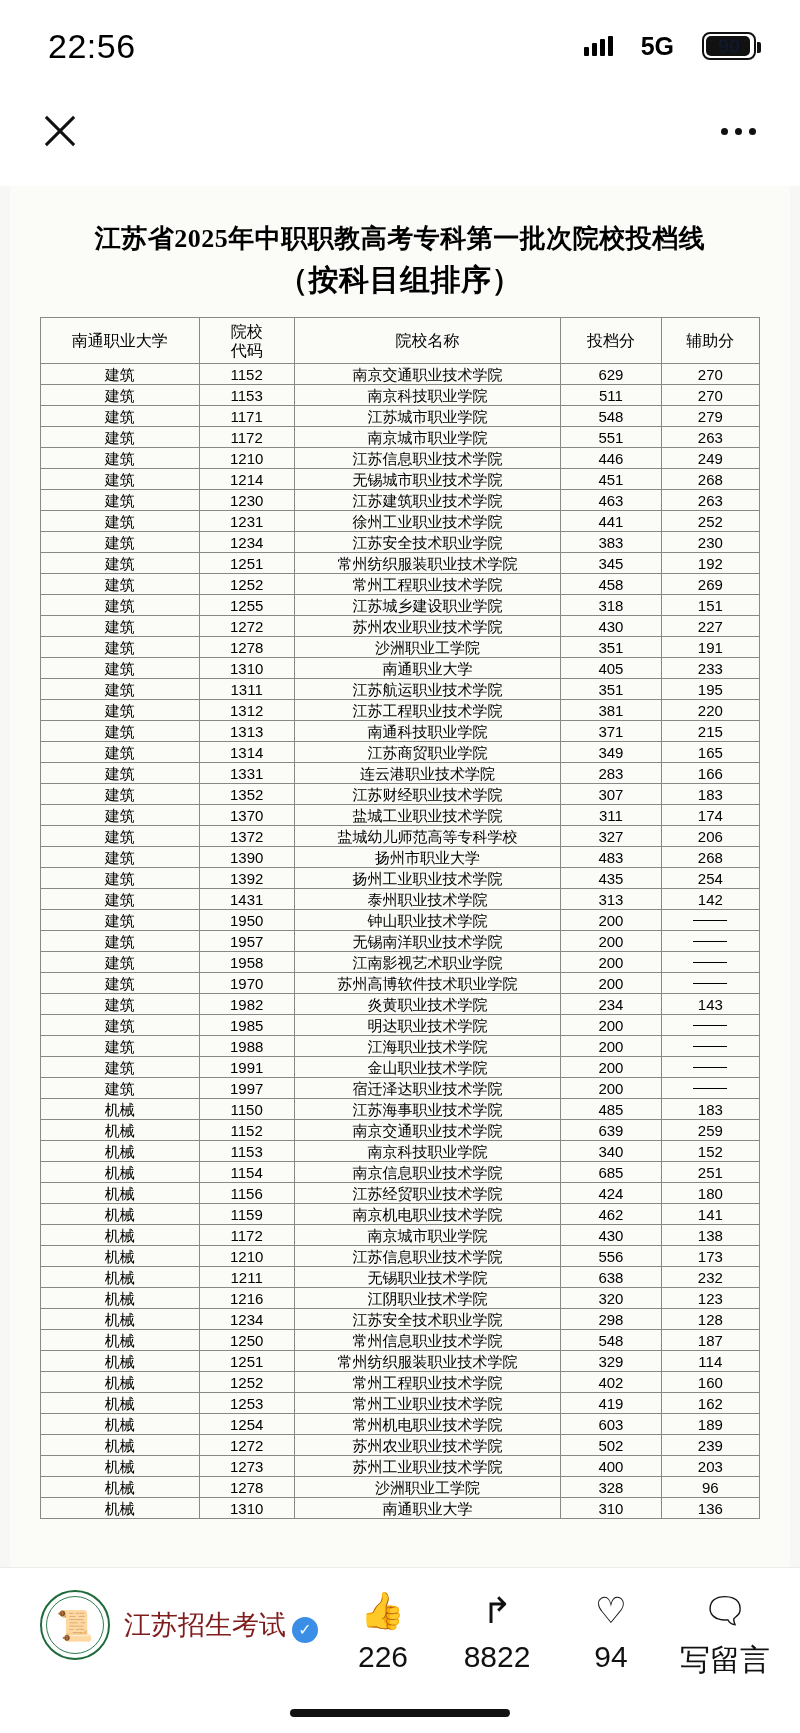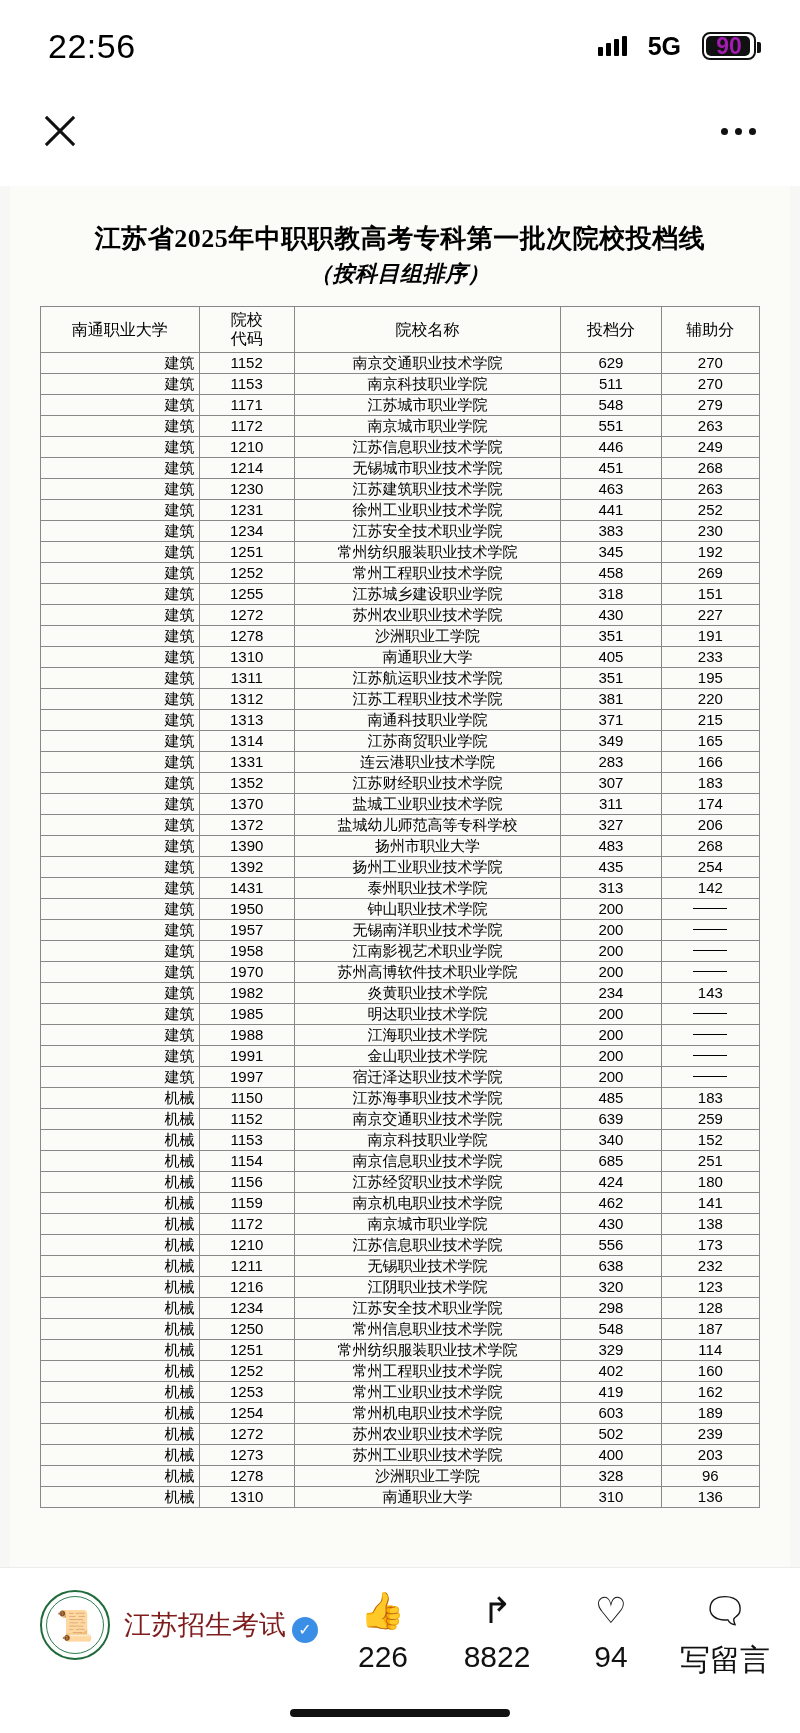--- a/index.html
+++ b/index.html
@@ -26,21 +26,21 @@
   }
   .status-time {
     font-size: 34px;
     font-weight: normal;
     color: #000;
     letter-spacing: 0.5px;
   }
   .status-right {
     display: flex;
     align-items: center;
-    gap: 21px;
+    gap: 28px;
   }
   .signal {
     display: flex;
     align-items: flex-end;
     gap: 3px;
     height: 20px;
   }
   .signal span {
     width: 5px;
     background: #000;
@@ -78,22 +78,22 @@
   }
   .battery-fill {
     position: absolute;
     left: 2px; top: 2px; bottom: 2px;
     width: 44px;
     background: #111;
     border-radius: 5px;
   }
   .battery-num {
     position: relative;
-    color: #a21caf;
-    font-size: 23px;
+    color: #0f172a;
+    font-size: 20px;
     font-weight: bold;
     z-index: 2;
   }
 
   
   .navbar {
     height: 78px;
     display: flex;
     align-items: center;
     justify-content: space-between;
@@ -149,21 +149,21 @@
   }
   .doc-title {
     text-align: center;
     font-family: "Liberation Serif", serif;
     font-weight: bold;
     color: #000;
     padding-top: 34px;
     line-height: 1.45;
   }
   .doc-title .line1 { font-size: 26px; letter-spacing: 0.5px; }
-  .doc-title .line2 { font-size: 22px; letter-spacing: 0.5px; font-style: italic; }
+  .doc-title .line2 { font-size: 30px; letter-spacing: 0.5px; }
 
   table.scores {
     width: calc(100% - 60px);
     margin: 16px 30px 0 30px;
     border-collapse: collapse;
     font-family: "Liberation Sans", sans-serif;
     table-layout: fixed;
   }
   table.scores th, table.scores td {
     border: 1px solid #888;
@@ -183,21 +183,21 @@
     text-align: center;
     vertical-align: middle;
     background: #fbfbf8;
   }
   col.c-subject { width: 150px; }
   col.c-code    { width: 90px; }
   col.c-school  { width: 252px; }
   col.c-score   { width: 95px; }
   col.c-aux     { width: 93px; }
 
-  td.subject { text-align: right; padding-left: 6px; }
+  td.subject { text-align: center; padding-left: 6px; }
   td.code    { text-align: center; }
   td.school  { text-align: center; }
   td.score   { text-align: center; }
   td.aux     { text-align: center; }
   td.aux .dash {
     display: inline-block;
     width: 34px;
     border-bottom: 1.5px solid #000;
     transform: translateY(-5px);
   }

